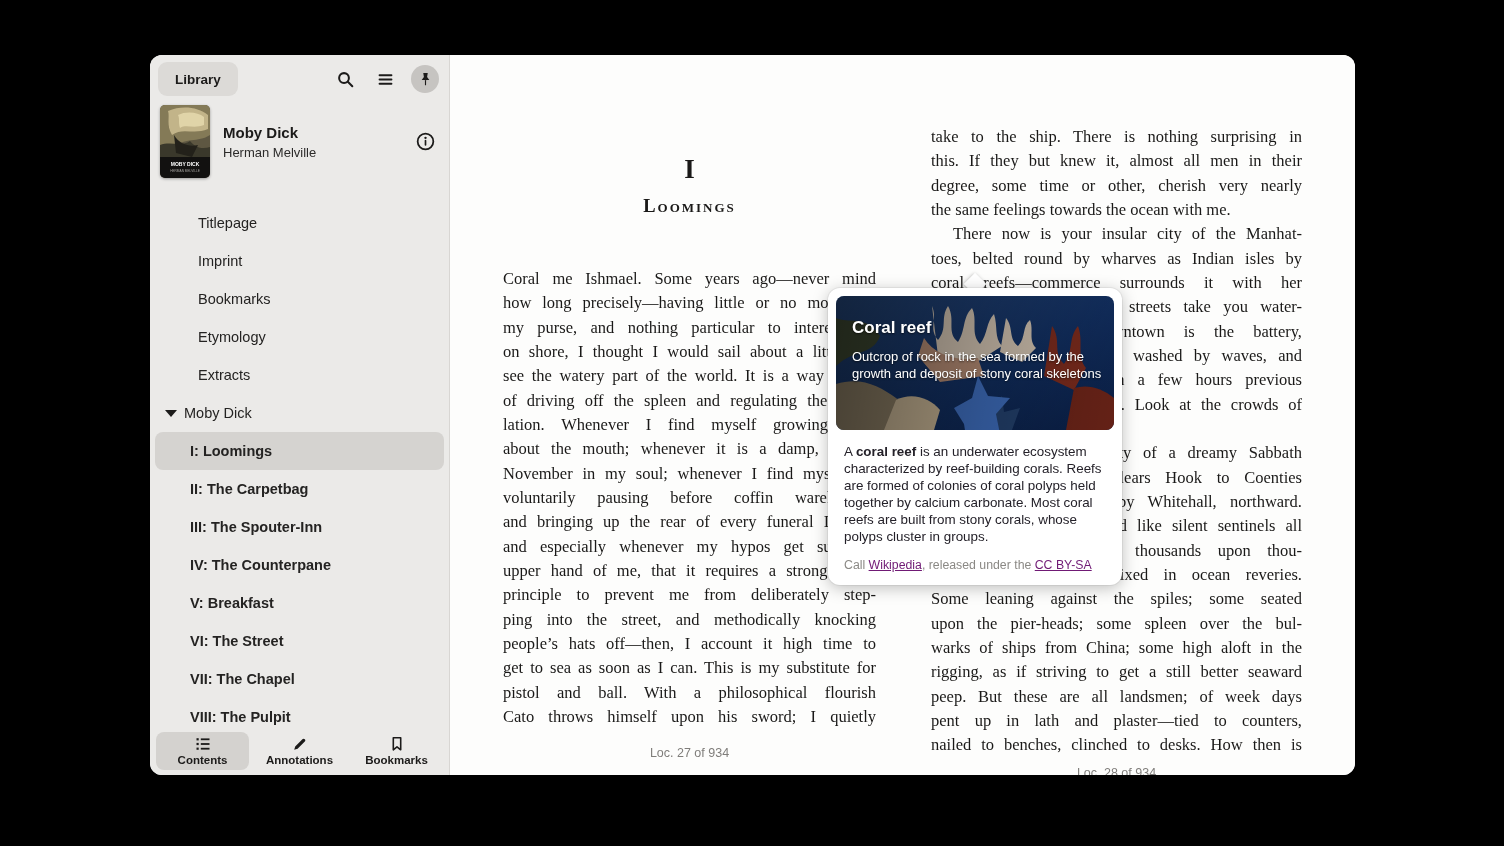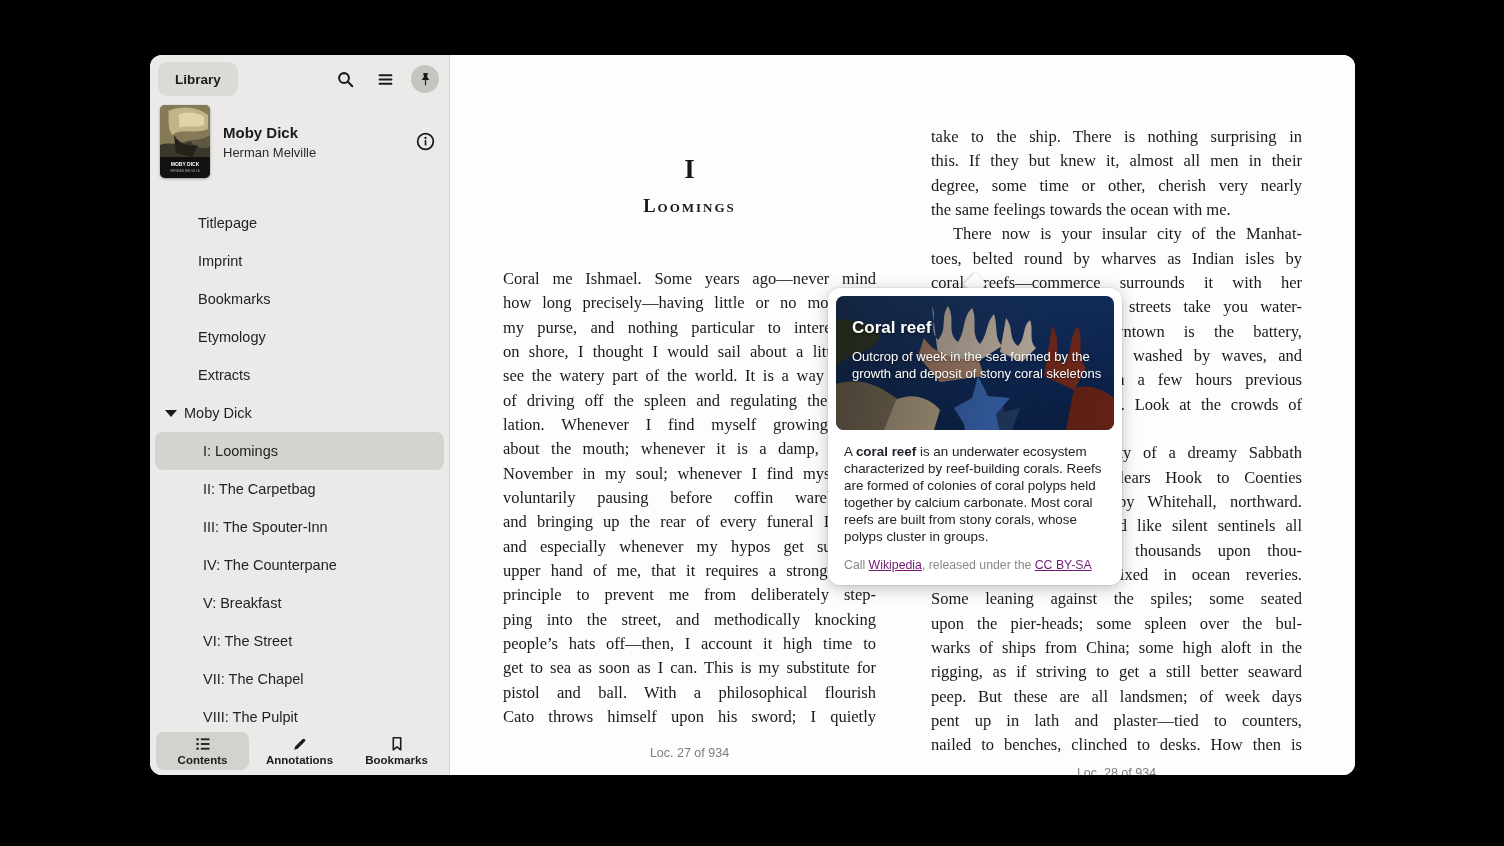--- a/index.html
+++ b/index.html
@@ -30,21 +30,21 @@
            box-shadow:0 1px 3px rgba(0,0,0,.35); }
   .book-meta { flex:1; margin-left:13px; }
   .book-title { font-size:15px; font-weight:bold; color:#1c1b1a; margin-bottom:4px; }
   .book-author { font-size:13px; color:#2c2b2a; }
 
   .toc { flex:1; overflow:hidden; padding-top:16px; }
   .toc-item { margin:0 5px; height:38px; border-radius:8px; display:flex; align-items:center;
               font-size:14.5px; font-weight:500; color:#242322; }
   .toc-item.selected { background:#d5d3d0; }
   .toc-item .lbl.lv0 { margin-left:43px; }
-  .toc-item .lbl.lv1 { margin-left:48px; }
+  .toc-item .lbl.lv1 { margin-left:35px;font-weight:bold; }
   .toc-item .lbl.after-exp { margin-left:7px; }
   .expander { margin-left:10px; width:0; height:0; border-left:6px solid transparent;
               border-right:6px solid transparent; border-top:7px solid #1c1b1a; }
 
   .tab-bar { height:48px; display:flex; padding:5px 6px; gap:4px; }
   .tab { flex:1; display:flex; flex-direction:column; align-items:center; justify-content:center;
          border-radius:8px; gap:2px;text-align:right; }
   .tab.selected { background:#d4d2cf; }
   .tab-label { font-size:11.5px; font-weight:bold; color:#1c1b1a; }
   .tab svg { display:block; }
@@ -309,21 +309,21 @@
               <path d="M238 92c14-4 28 0 40 10v32h-48z" fill="#6f2519"></path>
             </g>
             <path d="M130 134l10-28 10 10 16-16 2 16 16-4-8 22z" fill="#24426f"></path>
             <g fill="#3f6fc0">
               <path d="M118 112l18-10 6-22 10 20 22 2-14 16 4 20h-18l-14 16-4-26z"></path>
             </g>
             <path d="M60 104c16-8 34-2 44 10l-6 20H48z" fill="#c9b696"></path>
           </svg>
           <div class="scrim"></div>
           <div class="pop-title">Coral reef</div>
-          <div class="pop-subtitle">Outcrop of week in the sea formed by the growth and deposit of stony coral skeletons</div>
+          <div class="pop-subtitle">Outcrop of rock in the sea formed by the growth and deposit of stony coral skeletons</div>
         </div>
         <div class="pop-body"><span>A </span><b>coral reef</b><span> is an underwater ecosystem characterized by reef-building corals. Reefs are formed of colonies of coral polyps held together by calcium carbonate. Most coral reefs are built from stony corals, whose polyps cluster in groups.</span></div>
         <div class="pop-footer"><span>Call </span><a href="#">Wikipedia</a><span>, released under the </span><a href="#">CC BY-SA</a></div>
       </div>
 
     </div>
   </div>
 </div>
 
 </body></html>

